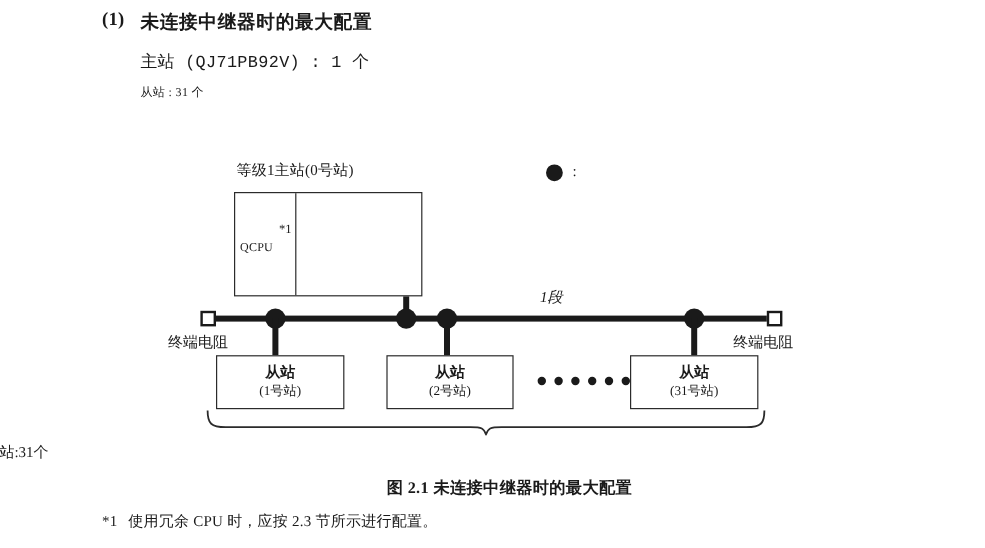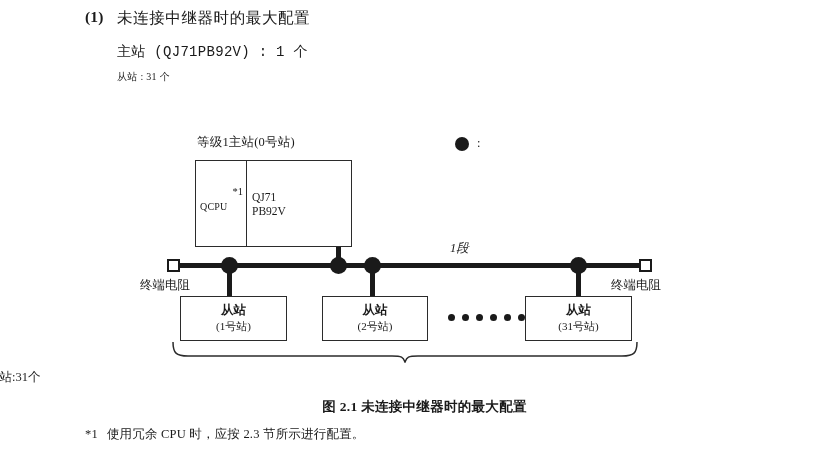--- a/index.html
+++ b/index.html
@@ -4,21 +4,21 @@
 <style>
   html,body{margin:0;padding:0;}
   body{
     width:821px;height:457px;background:#ffffff;position:relative;
     font-family:"Liberation Serif","DejaVu Serif",serif;
     color:#1a1a1a;overflow:hidden;
   }
   .abs{position:absolute;}
   
   #heading-number{left:85px;top:8px;font-size:15.5px;font-weight:bold;letter-spacing:.2px;}
-  #heading-title{left:117px;top:8px;font-size:15.5px;font-weight:normal;letter-spacing:.6px;}
+  #heading-title{left:117px;top:8px;font-size:15.5px;font-weight:bold;letter-spacing:.6px;}
   #spec-line-1{left:117px;top:43px;font-size:14px;letter-spacing:.3px;font-family:Liberation Mono, monospace;}
   #spec-line-2{left:117px;top:70px;font-size:10px;letter-spacing:.3px;}
 
   
   #master-label{left:197px;top:134px;font-size:12.5px;letter-spacing:.2px;white-space:nowrap;}
   #master-module-box{
     left:195px;top:160px;width:157px;height:87px;
     border:1.4px solid #2b2b2b;background:#ffffff;box-sizing:border-box;
     display:flex;
   }
@@ -88,24 +88,20 @@
 <div class="abs" id="spec-line-1">主站 (QJ71PB92V) : 1 个</div>
 <div class="abs" id="spec-line-2">从站 : 31 个</div>
 
 <div class="abs" id="master-label">等级1主站(0号站)</div>
 
 <div class="abs" id="master-module-box">
   <div class="cell" id="cell-cpu">
     <div id="qcpu-label">QCPU</div>
     <div id="cpu-footnote-marker">*1</div>
   </div>
-  <div class="cell" id="cell-pb92v">
-    <div id="pb92v-line1">QJ71</div>
-    <div id="pb92v-line2">PB92V</div>
-  </div>
 </div>
 
 <div class="abs" id="legend">
   <span id="legend-dot"></span>
   <span id="legend-colon">:</span>
 </div>
 
 <div class="abs" id="bus-line"></div>
 <div class="abs terminator" id="terminator-left"></div>
 <div class="abs terminator" id="terminator-right"></div>

